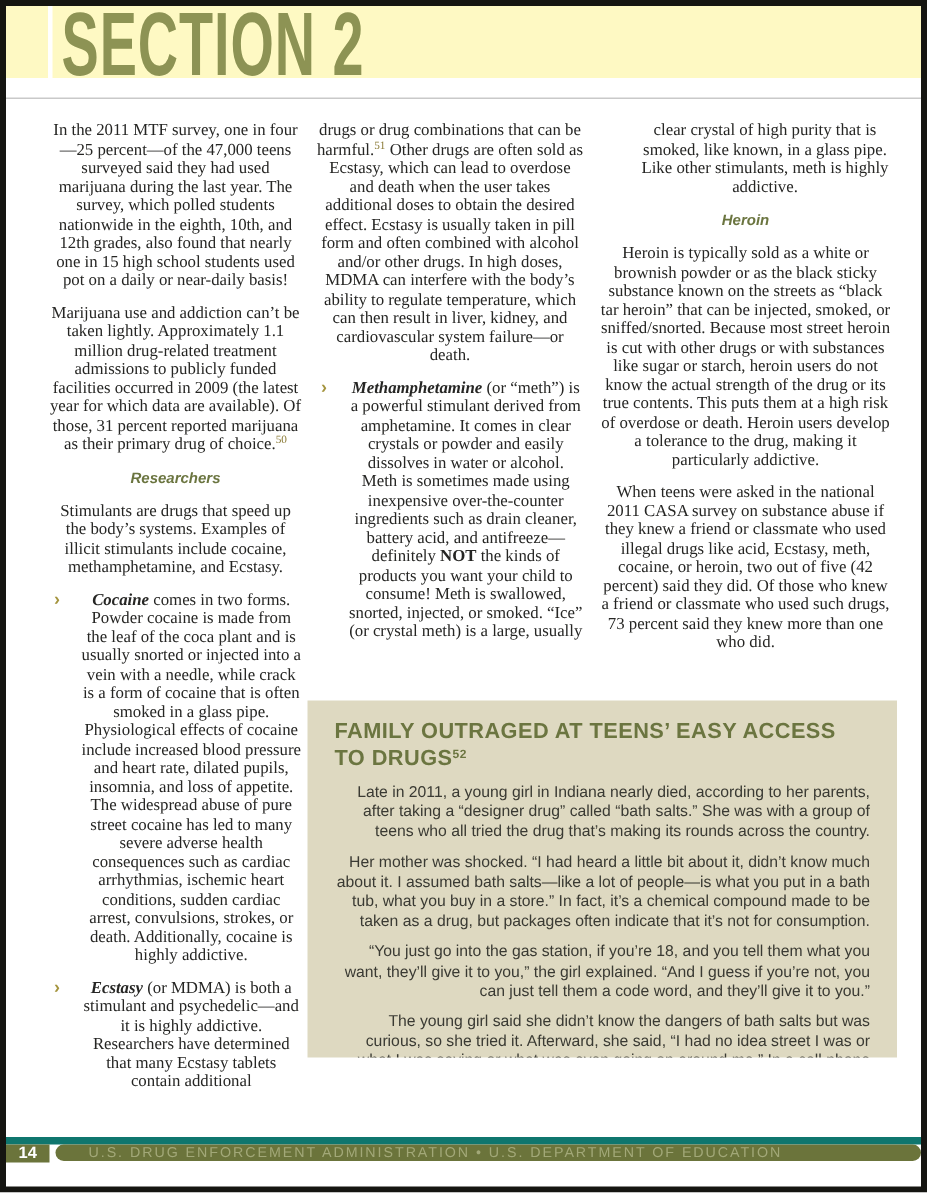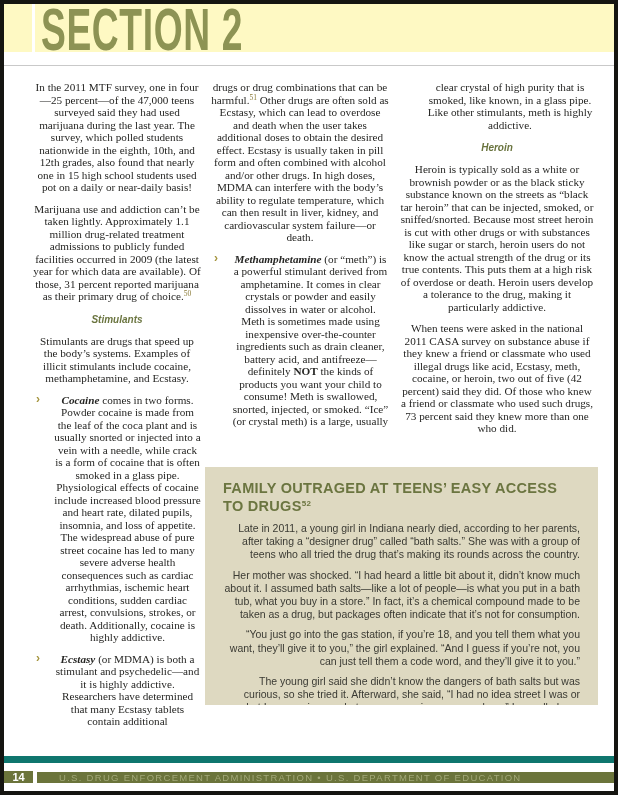--- a/index.html
+++ b/index.html
@@ -26,45 +26,45 @@
   .fn{font-size:7.5px;color:#8a7a35;vertical-align:4px;line-height:0;margin-top:28px;}
   .indent{padding-left:26px;}
   strong{font-weight:bold;}
   
   .fbox{position:absolute;left:201px;top:463px;width:393px;height:238px;background:#ded9c1;
         box-sizing:border-box;padding:12px 18px 10px;font-family:"Liberation Sans",sans-serif;overflow:hidden;}
   .fbox-title{font-weight:bold;font-size:14.5px;line-height:18px;color:#6b7540;letter-spacing:0.3px;margin:0 0 4px;}
   .fn2{font-size:8px;color:#6b7540;vertical-align:5px;line-height:0;}
   .fp{font-size:10.5px;line-height:13.2px;color:#3a3a33;margin:7px 0 0;text-align:right;}
   
-  .footer{position:absolute;left:0;right:0;bottom:0;height:28px;border-top:7px solid #0f766e;
-        display:flex;align-items:center;}
+  .footer{position:absolute;left:0;right:0;bottom:0;height:28px;border-top:5px solid #0f766e;
+        display:flex;align-items:flex-start;}
   .fnum{width:29px;background:#6b743b;color:#ffffff;font-family:"Liberation Sans",sans-serif;
         font-weight:bold;font-size:11px;display:flex;align-items:center;justify-content:center;}
   .fdiv{width:4px;background:#ffffff;}
   .ftext{flex:1;background:#6b743b;color:#a2a878;font-family:"Liberation Sans",sans-serif;
-        font-size:9.5px;letter-spacing:1.3px;display:flex;align-items:center;padding-left:22px;white-space:nowrap;}
+        font-size:9.5px;letter-spacing:1.3px;display:flex;align-items:center;padding-left:22px;white-space:nowrap;border-radius:14px;}
 </style>
 </head>
 <body>
 
 <div class="page">
 
   <div class="band">
     <div class="band-divider"></div>
     <div class="band-title">SECTION 2</div>
   </div>
   <div class="rule"></div>
 
   <div class="cols">
 
     <div class="col c1">
       <p class="p">In the 2011 MTF survey, one in four—25 percent—of the 47,000 teens surveyed said they had used marijuana during the last year. The survey, which polled students nationwide in the eighth, 10th, and 12th grades, also found that nearly one in 15 high school students used pot on a daily or near-daily basis!</p>
       <p class="p"><span>Marijuana use and addiction can’t be taken lightly. Approximately 1.1 million drug-related treatment admissions to publicly funded facilities occurred in 2009 (the latest year for which data are available). Of those, 31 percent reported marijuana as their primary drug of choice.</span><sup class="fn">50</sup></p>
-      <h3 class="h">Stimulants</h3>
+      <h3 class="h">Researchers</h3>
       <p class="p">Stimulants are drugs that speed up the body’s systems. Examples of illicit stimulants include cocaine, methamphetamine, and Ecstasy.</p>
       <div class="bullet">
         <span class="bm">›</span><span class="lead">Cocaine</span><span> comes in two forms. Powder cocaine is made from the leaf of the coca plant and is usually snorted or injected into a vein with a needle, while crack is a form of cocaine that is often smoked in a glass pipe. Physiological effects of cocaine include increased blood pressure and heart rate, dilated pupils, insomnia, and loss of appetite. The widespread abuse of pure street cocaine has led to many severe adverse health consequences such as cardiac arrhythmias, ischemic heart conditions, sudden cardiac arrest, convulsions, strokes, or death. Additionally, cocaine is highly addictive.</span>
       </div>
       <div class="bullet">
         <span class="bm">›</span><span class="lead">Ecstasy</span><span> (or MDMA) is both a stimulant and psychedelic—and it is highly addictive. Researchers have determined that many Ecstasy tablets contain additional</span>
       </div>
     </div>
 
     <div class="col c2">

